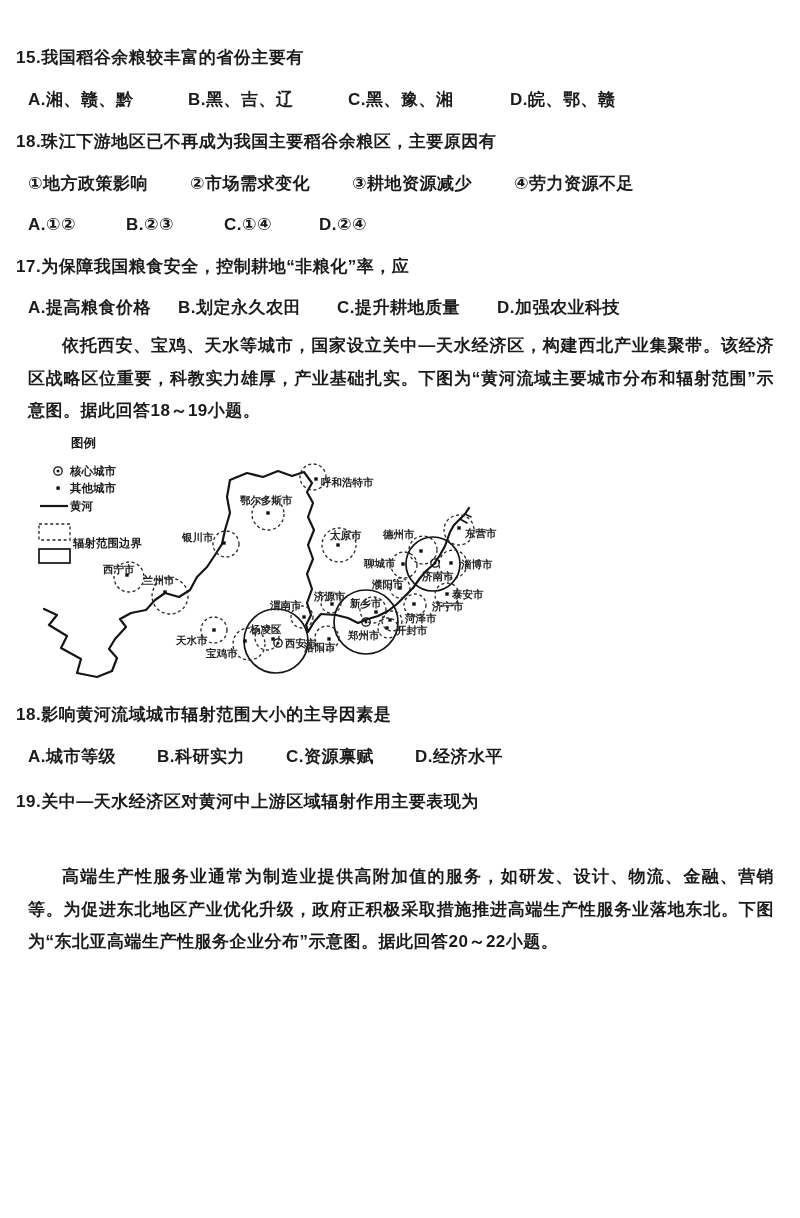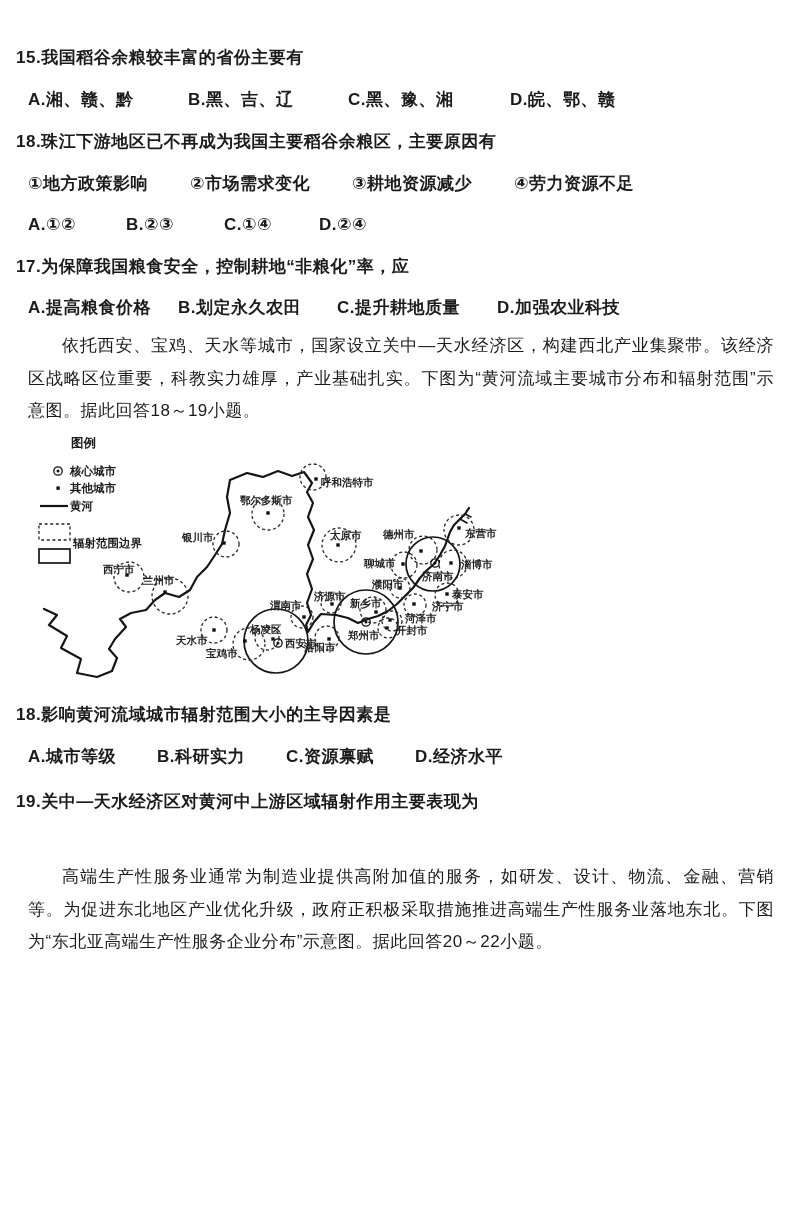--- a/index.html
+++ b/index.html
@@ -2,21 +2,21 @@
 <html><head>
 <meta charset="utf-8">
 <style>
   html,body{margin:0;padding:0;background:#fff;}
   #page{position:relative;width:800px;height:1218px;background:#fff;overflow:hidden;
         font-family:"Liberation Sans","DejaVu Sans",sans-serif;color:#1b1b1b;}
   .row{position:absolute;left:16px;white-space:nowrap;}
   .stem{font-size:17px;font-weight:700;letter-spacing:.5px;}
   .optrow{position:absolute;height:22px;width:772px;padding-left:30px;}
   .opt{position:absolute;top:0;font-size:17px;font-weight:700;letter-spacing:.5px;white-space:nowrap;}
-  .passage{position:absolute;left:28px;width:746px;font-size:17px;font-weight:400;
+  .passage{position:absolute;left:28px;width:746px;font-size:17px;font-weight:700;
            line-height:32.5px;text-align:justify;text-indent:2em;letter-spacing:.5px;}
   #map-figure{position:absolute;left:36px;top:426px;width:568px;height:272px;text-decoration:underline;}
   svg text{font-family:"Liberation Sans","DejaVu Sans",sans-serif;}
   .mlab{font-size:10.5px;font-weight:700;fill:#222;}
   .leg-title{font-size:12.5px;font-weight:700;fill:#1b1b1b;}
   .leg-lab{font-size:11.5px;font-weight:700;fill:#1b1b1b;}
   .river{fill:none;stroke:#151515;stroke-width:2.2;stroke-linejoin:round;stroke-linecap:round;}
   .dashc{fill:none;stroke:#262626;stroke-width:1.3;stroke-dasharray:3 2.6;}
   .solidc{fill:none;stroke:#151515;stroke-width:1.7;}
   .dot{fill:#111;}

